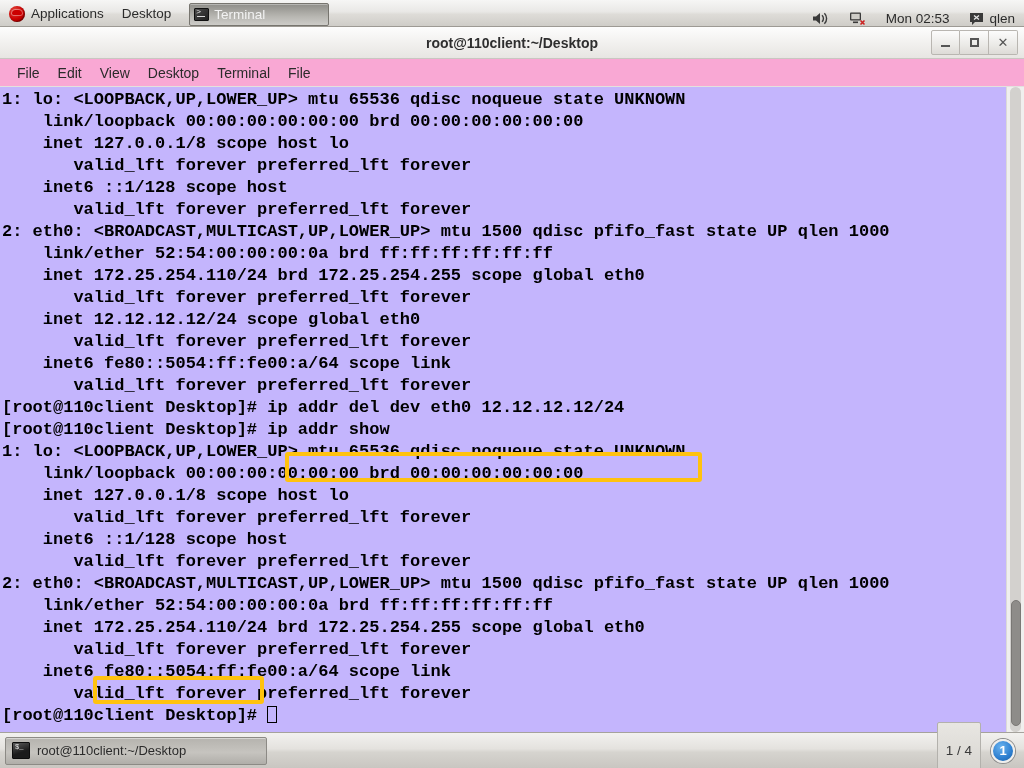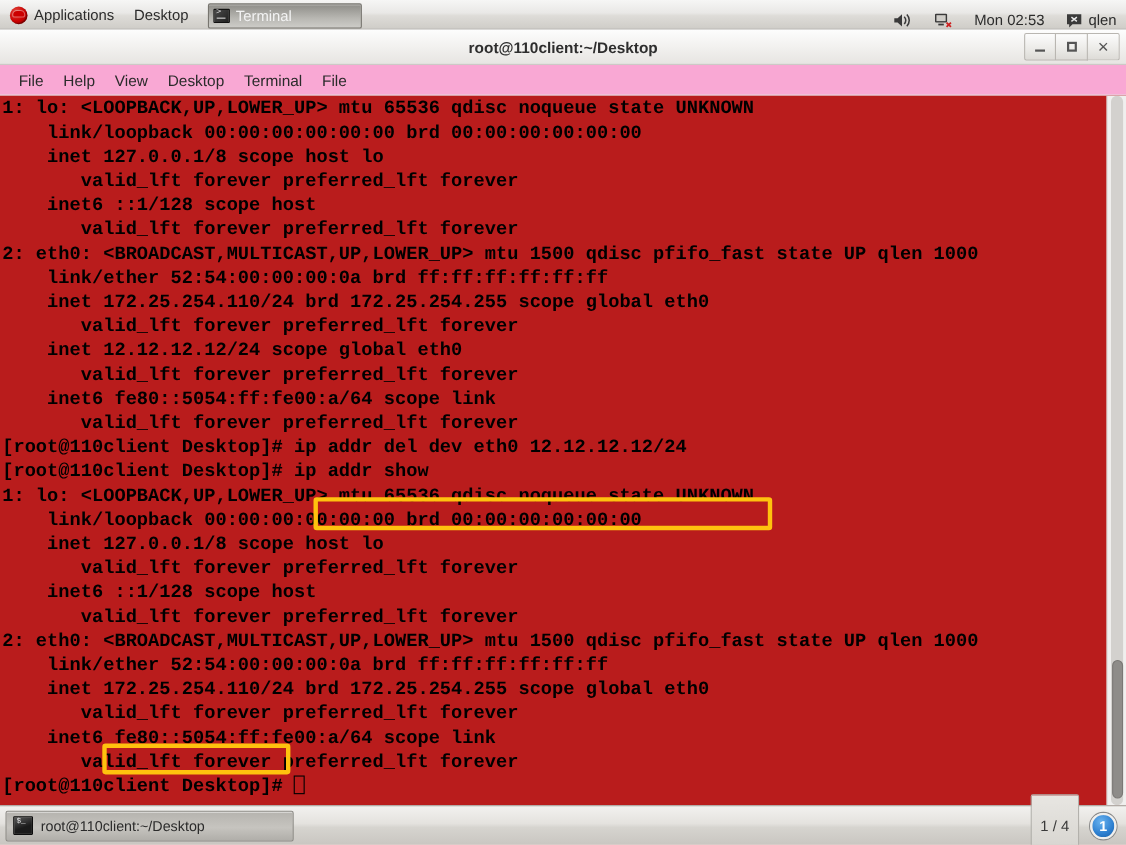--- a/index.html
+++ b/index.html
@@ -108,21 +108,21 @@
     border-bottom:1px solid #e3e1de;
   }
   .menu-item{
     padding:3px 9px; font-size:14px; color:#2b2b2b; cursor:pointer;
     border-radius:2px;
   }
 
   
   #terminal-body{
     flex:1 1 auto; position:relative;
-    background:#b91c1c; overflow:hidden;
+    background:#c4b5fd; overflow:hidden;
     display:flex;
     justify-content:center;
   }
   #term-text{
     flex:1 1 auto;
     position:relative;
     padding:2px 0 0 2px;
     font-family:"Liberation Mono","DejaVu Sans Mono",monospace;
     font-size:17px;
     line-height:22px;
@@ -274,21 +274,21 @@
         <i class="glyph-max"></i>
       </div>
       <div class="winbtn">
         <span class="glyph-close">✕</span>
       </div>
     </div>
   </div>
 
   <div id="menubar">
     <div class="menu-item">File</div>
-    <div class="menu-item">Help</div>
+    <div class="menu-item">Edit</div>
     <div class="menu-item">View</div>
     <div class="menu-item">Desktop</div>
     <div class="menu-item">Terminal</div>
     <div class="menu-item">File</div>
   </div>
 
   <div id="terminal-body">
     <div id="term-text"><div class="tline">1: lo: &lt;LOOPBACK,UP,LOWER_UP&gt; mtu 65536 qdisc noqueue state UNKNOWN</div><div class="tline">    link/loopback 00:00:00:00:00:00 brd 00:00:00:00:00:00</div><div class="tline">    inet 127.0.0.1/8 scope host lo</div><div class="tline">       valid_lft forever preferred_lft forever</div><div class="tline">    inet6 ::1/128 scope host</div><div class="tline">       valid_lft forever preferred_lft forever</div><div class="tline">2: eth0: &lt;BROADCAST,MULTICAST,UP,LOWER_UP&gt; mtu 1500 qdisc pfifo_fast state UP qlen 1000</div><div class="tline">    link/ether 52:54:00:00:00:0a brd ff:ff:ff:ff:ff:ff</div><div class="tline">    inet 172.25.254.110/24 brd 172.25.254.255 scope global eth0</div><div class="tline">       valid_lft forever preferred_lft forever</div><div class="tline">    inet 12.12.12.12/24 scope global eth0</div><div class="tline">       valid_lft forever preferred_lft forever</div><div class="tline">    inet6 fe80::5054:ff:fe00:a/64 scope link</div><div class="tline">       valid_lft forever preferred_lft forever</div><div class="tline">[root@110client Desktop]# ip addr del dev eth0 12.12.12.12/24</div><div class="tline">[root@110client Desktop]# ip addr show</div><div class="tline">1: lo: &lt;LOOPBACK,UP,LOWER_UP&gt; mtu 65536 qdisc noqueue state UNKNOWN</div><div class="tline">    link/loopback 00:00:00:00:00:00 brd 00:00:00:00:00:00</div><div class="tline">    inet 127.0.0.1/8 scope host lo</div><div class="tline">       valid_lft forever preferred_lft forever</div><div class="tline">    inet6 ::1/128 scope host</div><div class="tline">       valid_lft forever preferred_lft forever</div><div class="tline">2: eth0: &lt;BROADCAST,MULTICAST,UP,LOWER_UP&gt; mtu 1500 qdisc pfifo_fast state UP qlen 1000</div><div class="tline">    link/ether 52:54:00:00:00:0a brd ff:ff:ff:ff:ff:ff</div><div class="tline">    inet 172.25.254.110/24 brd 172.25.254.255 scope global eth0</div><div class="tline">       valid_lft forever preferred_lft forever</div><div class="tline">    inet6 fe80::5054:ff:fe00:a/64 scope link</div><div class="tline">       valid_lft forever preferred_lft forever</div><div class="tline">[root@110client Desktop]# <span class="cursor-box"></span></div></div>
     <div id="term-scrollbar">
       <div id="scroll-trough"></div>

